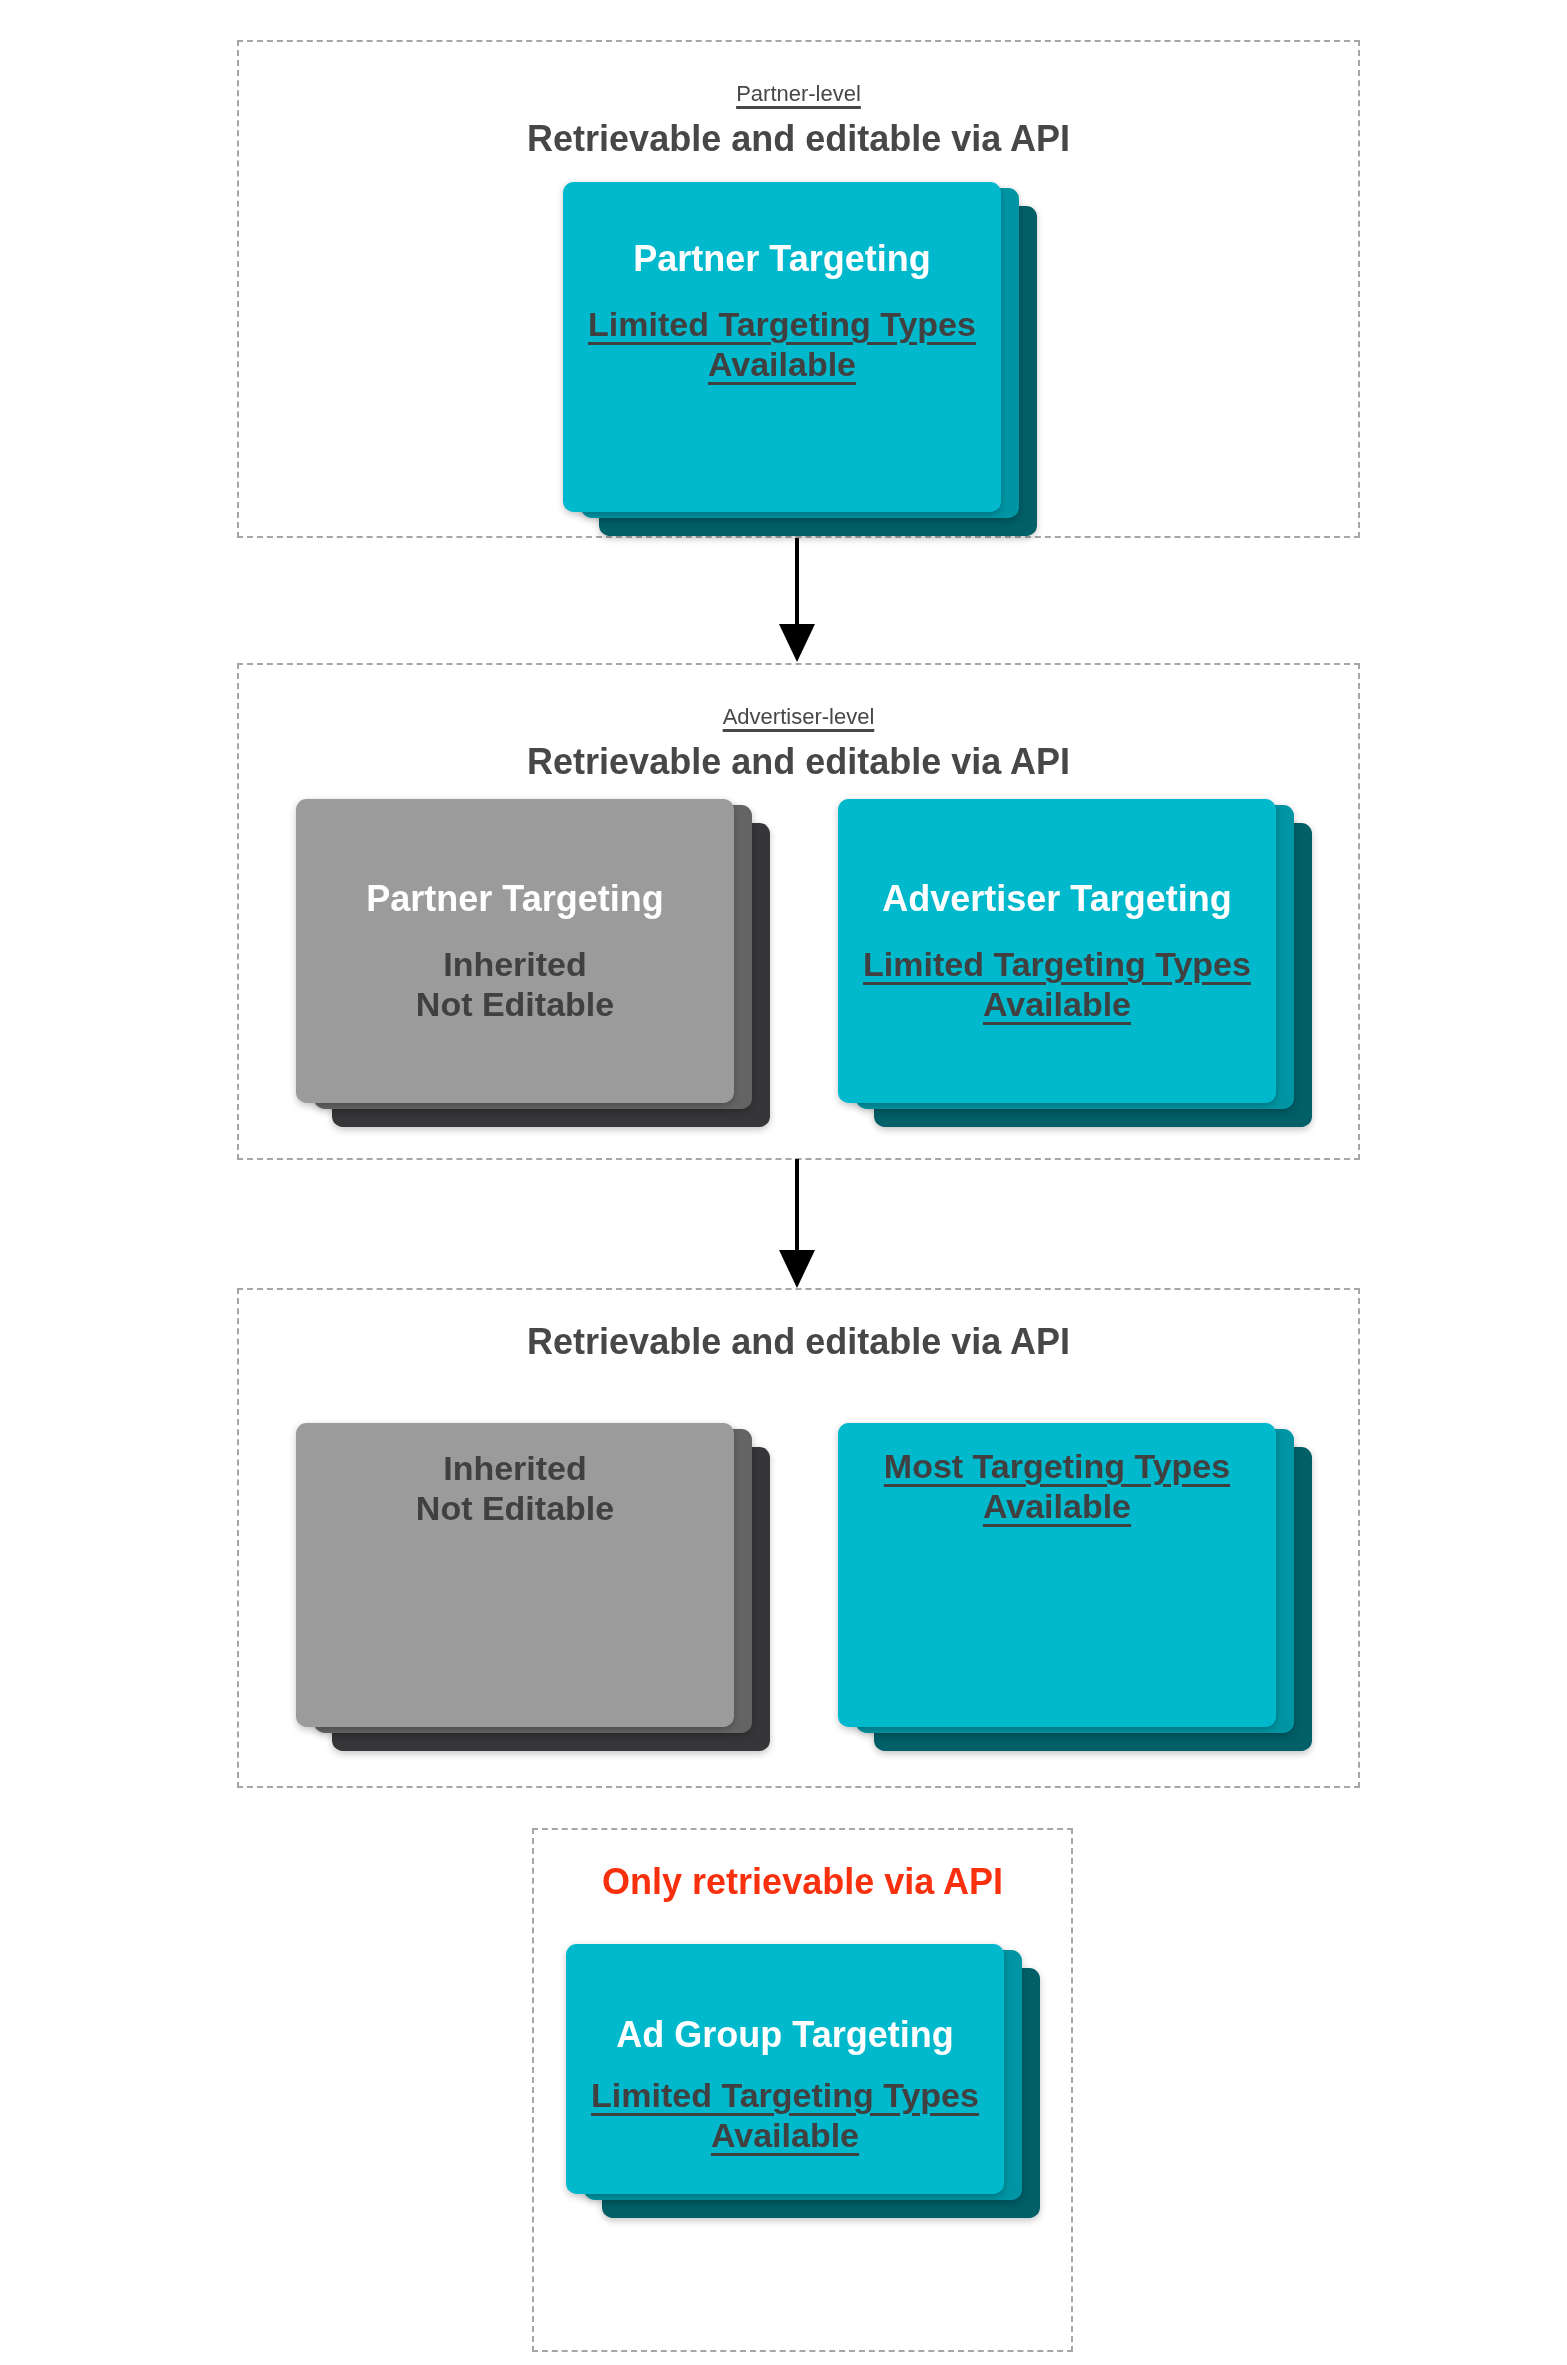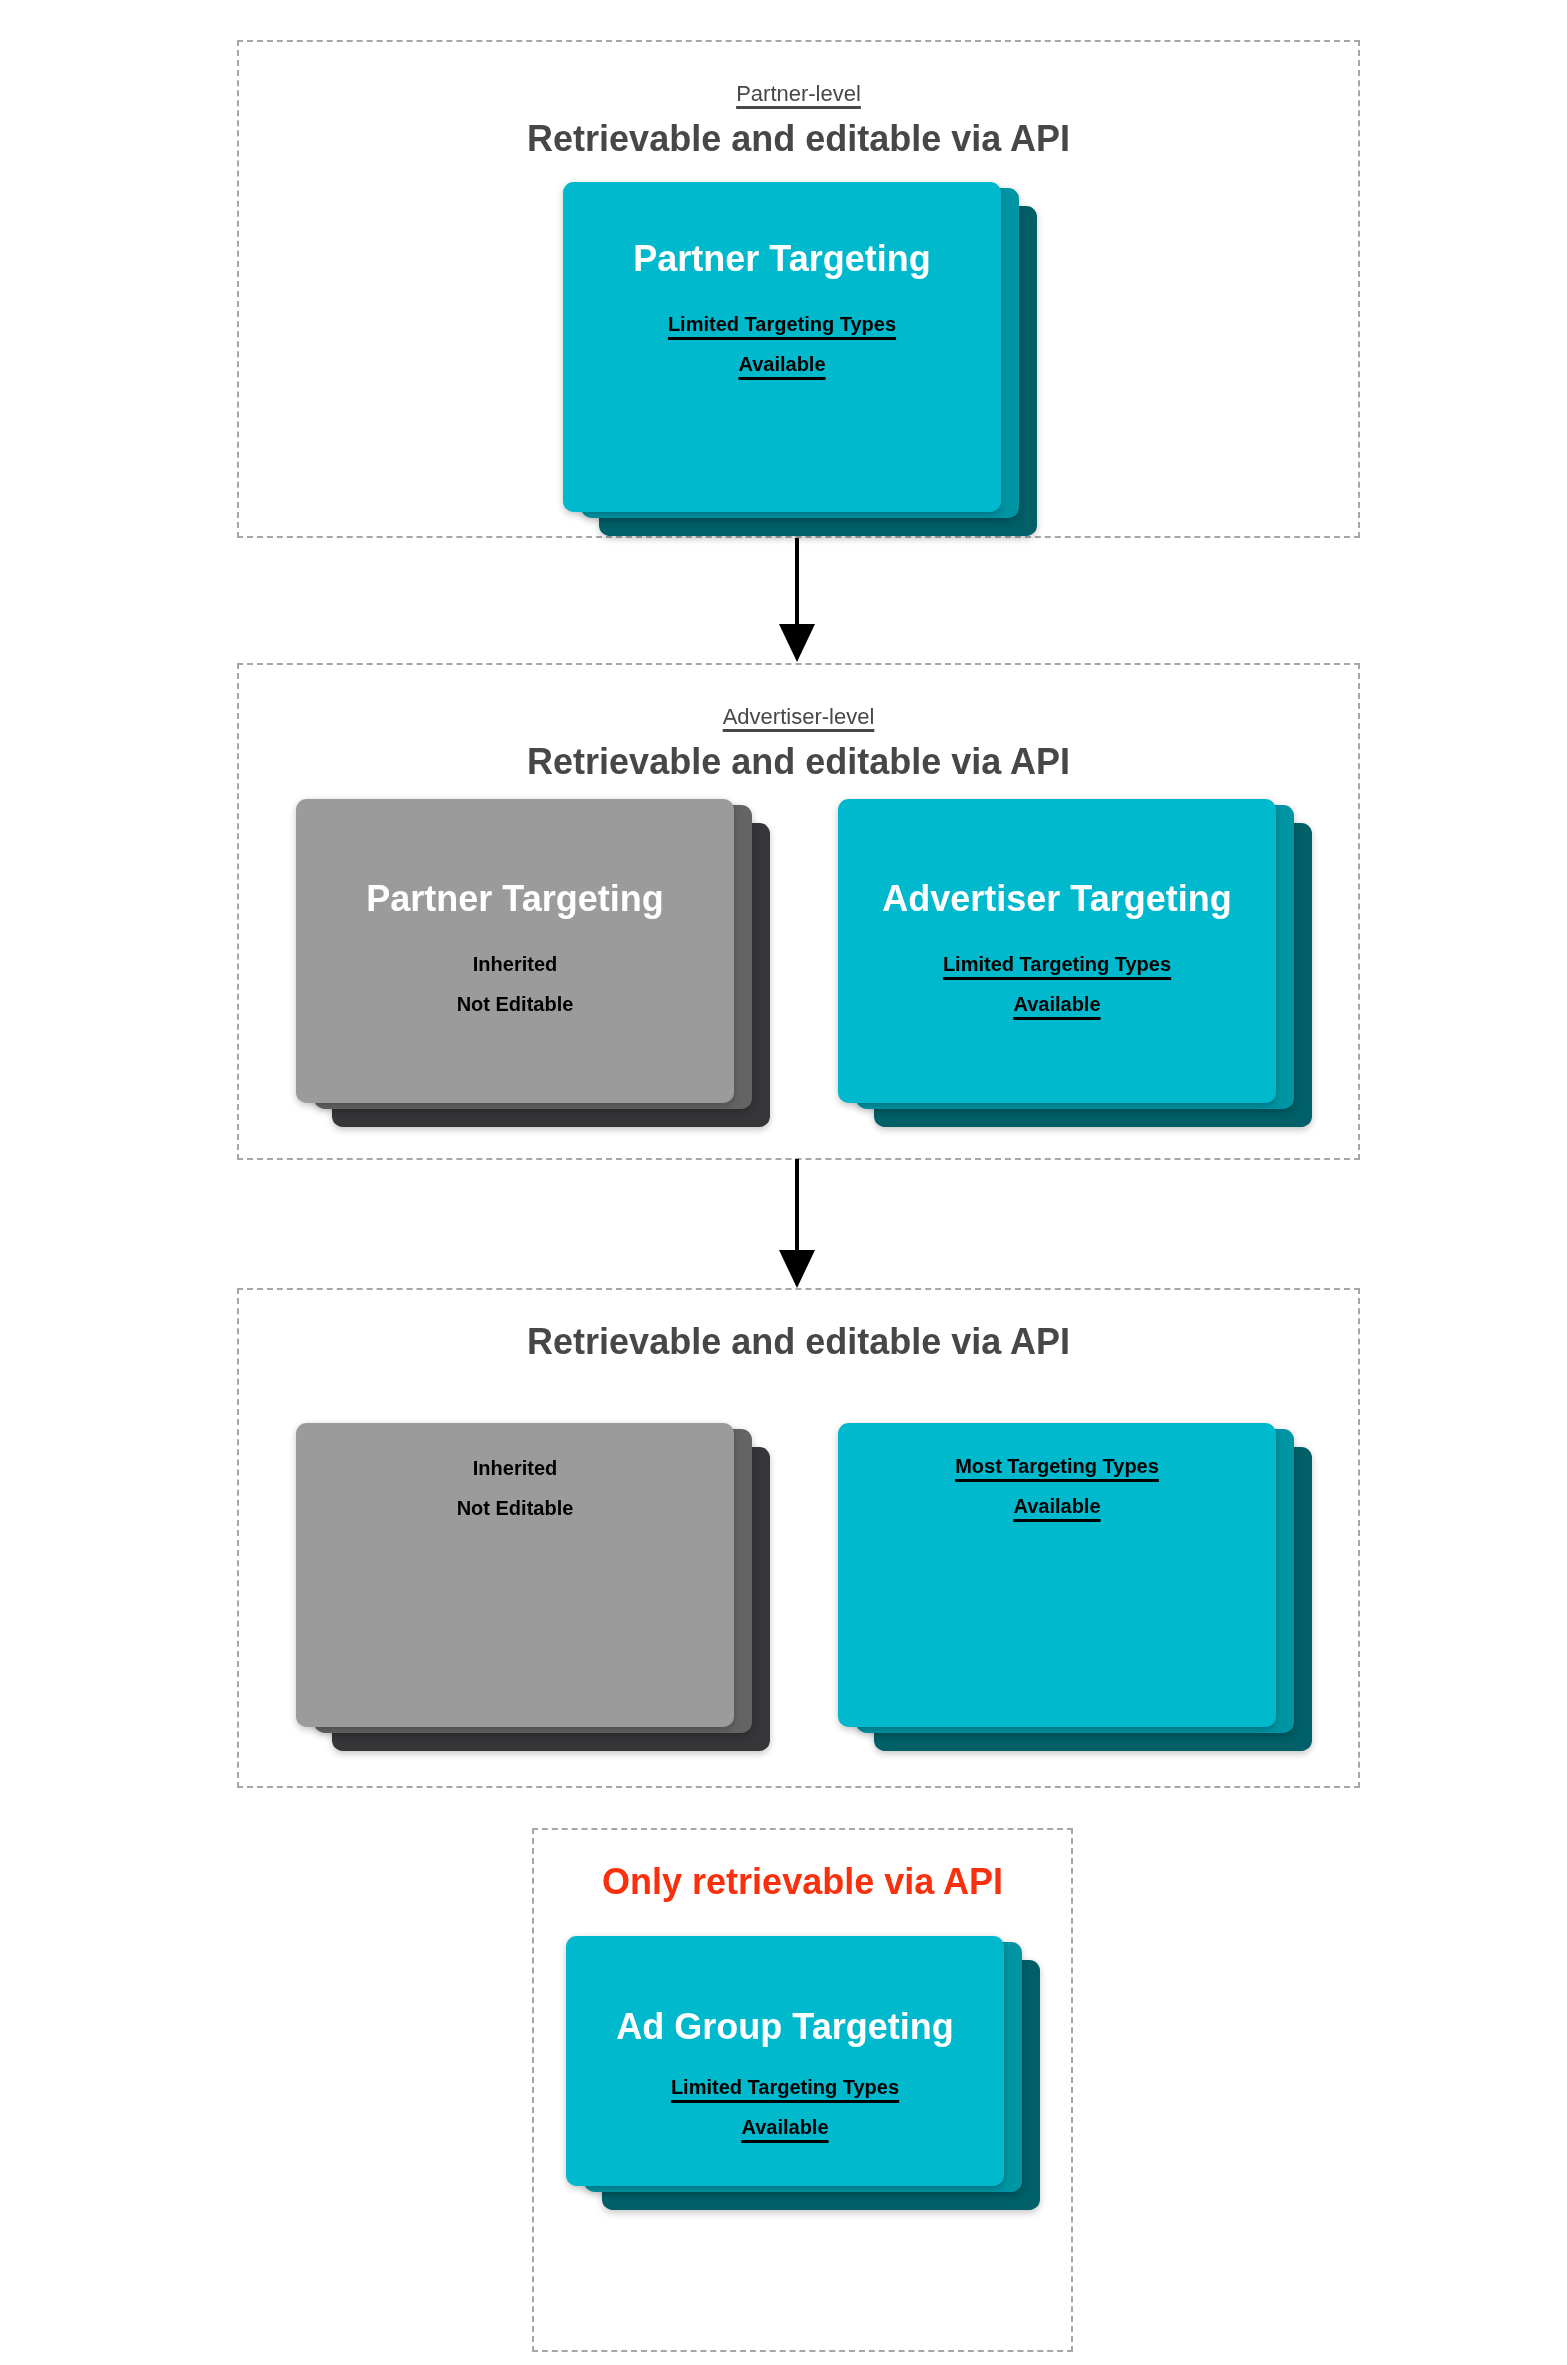--- a/index.html
+++ b/index.html
@@ -63,34 +63,34 @@
   #card-s1 .layer { width: 438px; height: 330px; }
 
   #card-s2-gray  { left: 296px; top: 787px; }
   #card-s2-cyan  { left: 838px; top: 787px; }
   #card-s3-gray  { left: 296px; top: 1411px; }
   #card-s3-cyan  { left: 838px; top: 1411px; }
   #card-s2-gray .layer, #card-s2-cyan .layer,
   #card-s3-gray .layer, #card-s3-cyan .layer { width: 438px; height: 304px; }
 
   #card-s4       { left: 566px; top: 1924px; }
-  #card-s4 .layer { width: 438px; height: 250px; }
+  #card-s4 .layer { width: 438px; height: 250px; margin-top: 8px; }
 
   
   .card-title {
     color: #ffffff;
     font-weight: bold;
     font-size: 36px; line-height: 45px;
     text-align: center;
     padding: 0 12.5px;
   }
   .card-sub {
-    color: #000000;
+    color: #404040;
     font-weight: bold;
-    font-size: 20px; line-height: 40px;
+    font-size: 34px; line-height: 40px;
     text-align: center;
     white-space: pre-line;
     padding: 0 12.5px;
   }
   .card-sub.underlined {
     text-decoration: underline;
     text-decoration-thickness: 2.7px;
     text-underline-offset: 6.3px;
   }
   #card-s1 .card-title { margin-top: 54px; }

